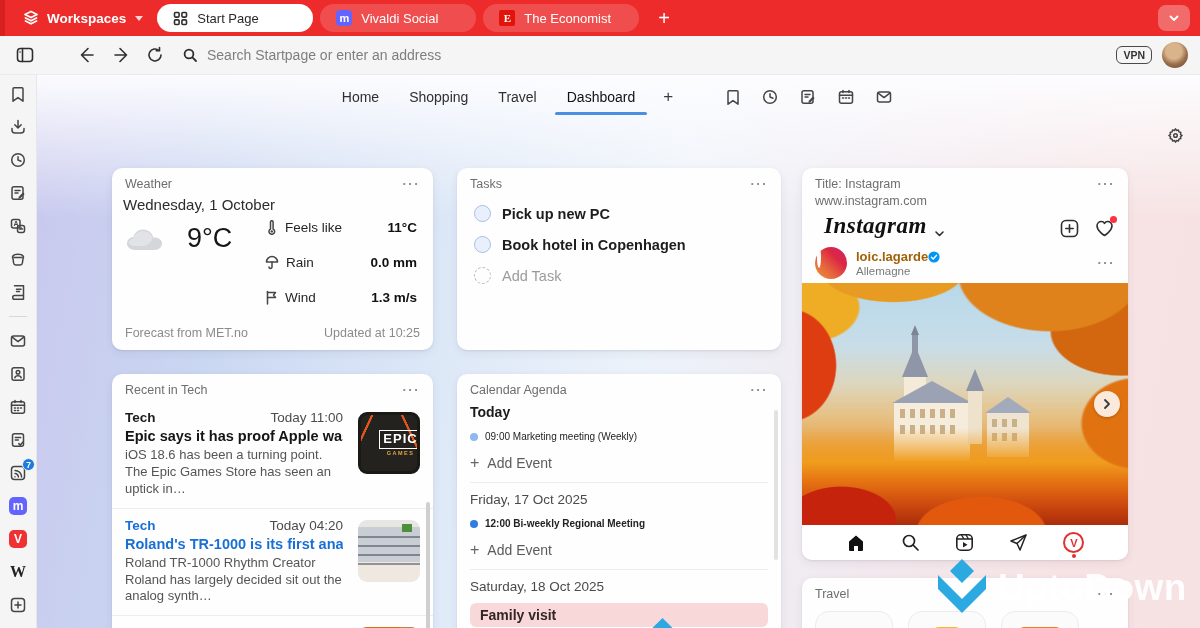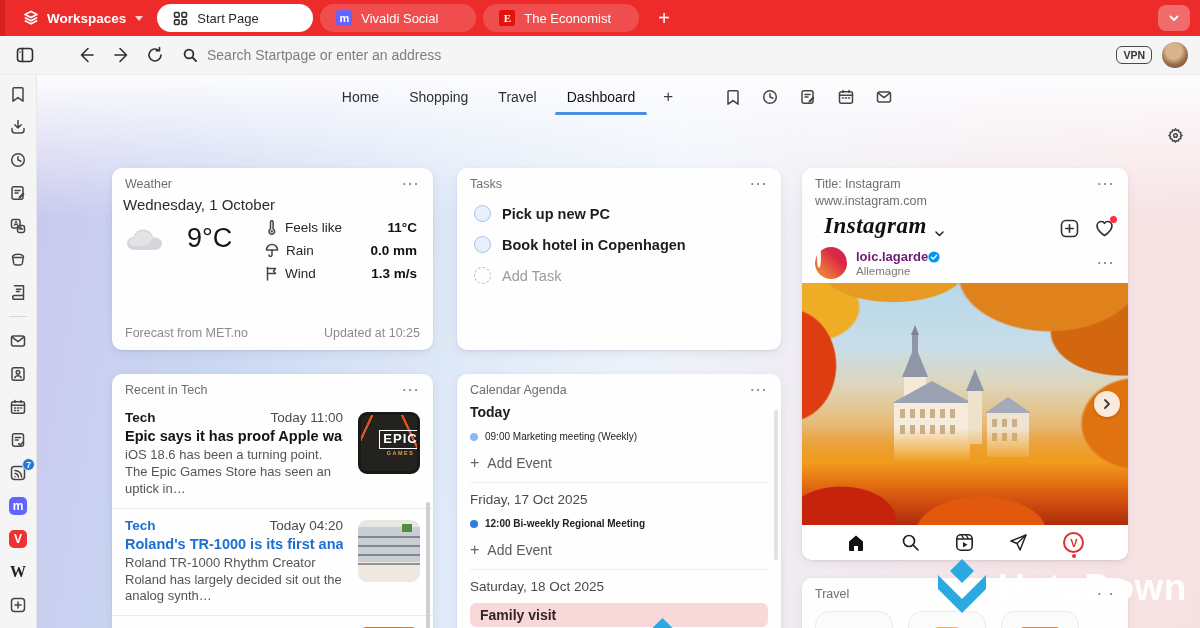--- a/index.html
+++ b/index.html
@@ -56,21 +56,21 @@
   
   .card { position:absolute; background:#fefeff; border-radius:10px; box-shadow:0 1px 2px rgba(60,60,90,.10), 0 3px 10px rgba(60,60,90,.07); }
   .card-head { display:flex; justify-content:space-between; align-items:center; padding:9px 13px 0 13px; font-size:12.5px; color:#6e6e6e; }
   .dots { color:#8b8b8b; font-weight:700; letter-spacing:1.5px; font-size:13px; line-height:.6; }
 
   
   .w-city { font-size:26px; font-weight:500; color:#161616; margin:13px 0 0 11px; }
   .w-date { font-size:15px; color:#2c2c2c; margin:5px 0 0 11px; }
   .w-temp-row { display:flex; align-items:center; gap:18px; margin:10px 0 0 11px; }
   .w-temp { font-size:27px; font-weight:500; color:#161616; }
-  .w-stats { position:absolute; right:16px; top:52px; width:152px; display:flex; flex-direction:column; gap:8px; }
+  .w-stats { position:absolute; right:16px; top:52px; width:152px; display:flex; flex-direction:column; gap:20px; }
   .w-stat { display:flex; align-items:center; gap:7px; font-size:13.5px; color:#262626; }
   .w-stat .lbl { flex:1; }
   .w-stat .val { font-weight:700; color:#101010; }
   .w-foot { position:absolute; left:13px; right:13px; bottom:10px; display:flex; justify-content:space-between; font-size:12.5px; color:#8b8b8b; }
 
   
   .task-row { display:flex; align-items:center; gap:11px; margin:14px 0 0 17px; }
   .task-check { width:17px; height:17px; border-radius:50%; border:1.6px solid #a5c0e8; background:#e9f0fc; flex:0 0 auto; }
   .task-check.empty { border:1.6px dashed #b9b9b9; background:transparent; }
   .task-label { font-size:14.5px; font-weight:700; color:#1d1d1d; }
@@ -80,21 +80,21 @@
   .ig-url { font-size:12.5px; color:#6e6e6e; margin:3px 0 0 13px; }
   .ig-logo-row { display:flex; align-items:flex-end; margin:5px 13px 0 22px; }
   .ig-logo { font-family:"Liberation Serif",serif; font-style:italic; font-weight:700; font-size:23px; color:#101010; letter-spacing:.5px; }
   .ig-chev { margin-left:7px; }
   .ig-actions { margin-left:auto; display:flex; align-items:center; gap:14px; }
   .heart-wrap { position:relative; display:flex; }
   .heart-dot { position:absolute; right:-2px; top:-2px; width:7px; height:7px; border-radius:50%; background:#ff3040; }
   .ig-post { display:flex; align-items:center; margin:8px 13px 0 13px; gap:9px; }
   .ig-ring { width:32px; height:32px; border-radius:50%; padding:2px; background:linear-gradient(45deg,#f09433,#e6683c,#dc2743,#cc2366); }
   .ig-face { width:100%; height:100%; border-radius:50%; border:2px solid #fff; background:radial-gradient(circle at 50% 40%, #e9c9a4 0 40%, #b4876a 70%, #7e5b45 100%); }
-  .ig-name { font-size:13px; font-weight:700; color:#701a75; display:flex; align-items:center; }
+  .ig-name { font-size:13px; font-weight:700; color:#a16207; display:flex; align-items:center; }
   .ig-loc { font-size:11.5px; color:#7a7a7a; margin-top:1px; }
   .ig-photo { position:absolute; left:0; right:0; top:115px; height:242px; overflow:hidden;
     background:linear-gradient(180deg,#b7d8ea 0%,#c8dde8 26%,#ddd6bd 42%,#e6c184 55%,#e8a34c 68%,#dd7e27 82%,#c44f15 100%); }
   .ig-photo .foliage { position:absolute; inset:0;
     background:
       radial-gradient(ellipse 150px 95px at 76% -4%, #e0821b 0 60%, rgba(224,130,27,0) 62%),
       radial-gradient(ellipse 120px 75px at 98% 20%, #d3670f 0 58%, rgba(211,103,15,0) 60%),
       radial-gradient(ellipse 130px 60px at 28% -6%, #e89b22 0 55%, rgba(232,155,34,0) 57%),
       radial-gradient(ellipse 80px 95px at -4% 34%, #dd3d10 0 58%, rgba(221,61,16,0) 60%),
       radial-gradient(ellipse 95px 65px at 2% 10%, #efac25 0 52%, rgba(239,172,37,0) 55%),

